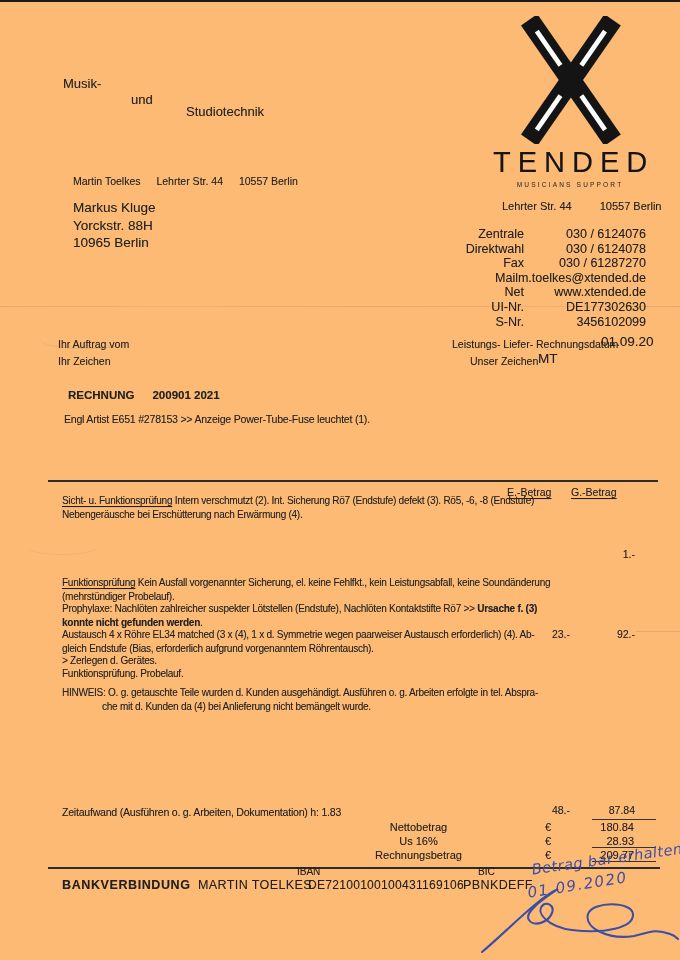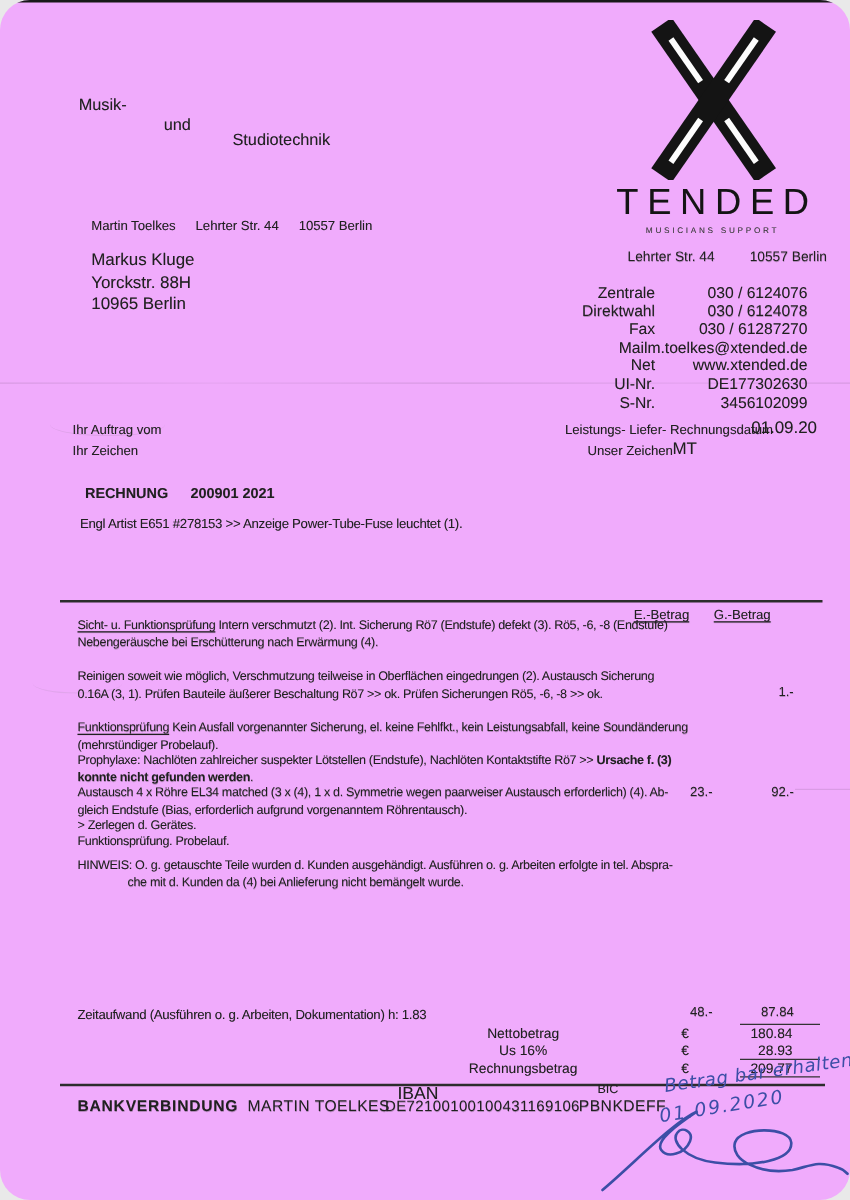--- a/index.html
+++ b/index.html
@@ -1,22 +1,21 @@
 <!DOCTYPE html>
 <html><head>
 <meta charset="utf-8">
 <style>
   html,body{margin:0;padding:0;background:#e9e9e9;}
   .page{
     position:relative; width:680px; height:960px; margin:0 auto;
-    background:#f0abfc; overflow:hidden;
+    background:#fdba74; overflow:hidden;
     font-family:"Liberation Sans","DejaVu Sans",sans-serif;
     color:#202020;
     text-shadow:0.2px 0.2px 0.35px rgba(70,70,70,0.35);
-    border-radius:24px;
   }
   .abs{position:absolute;}
   
   .scan-top{top:0;left:0;width:680px;height:2px;background:#191919;}
   .fold1{top:306px;left:0;width:680px;height:1px;
          background:linear-gradient(90deg,rgba(0,0,0,.10),rgba(0,0,0,.04) 25%,rgba(0,0,0,.11) 55%,rgba(0,0,0,.05) 80%,rgba(0,0,0,.10));}
   .fold2{top:631px;left:636px;width:44px;height:1px;background:rgba(0,0,0,.09);}
   .arc1{left:40px;top:330px;width:92px;height:18px;border-bottom:1px solid rgba(110,110,110,.14);border-radius:50%;}
   .arc2{left:26px;top:538px;width:72px;height:16px;border-bottom:1px solid rgba(120,120,120,.12);border-radius:50%;}
   
@@ -73,21 +72,21 @@
   .sl1{top:819px;} .sl2{top:847px;} .sl3{top:861px;}
   .totrow{left:300px;width:334px;display:flex;align-items:baseline;font-size:11px;}
   .totrow .tl{flex:1;text-align:center;white-space:nowrap;}
   .totrow .tc{width:20px;margin-left:8px;text-align:left;}
   .totrow .tv{width:63px;margin-left:6px;text-align:right;white-space:nowrap;}
   .t1{top:821px;} .t2{top:835px;} .t3{top:849px;}
   .grule{top:867px;left:48px;width:612px;}
   
   .bank-label{left:62px;top:878px;font-size:12.5px;font-weight:bold;letter-spacing:0.6px;white-space:nowrap;}
   .bank-holder{left:198px;top:878px;font-size:12.5px;letter-spacing:0.4px;white-space:nowrap;}
-  .iban-l{left:318px;top:866px;font-size:14px;}
+  .iban-l{left:297px;top:866px;font-size:10px;}
   .iban-v{left:308px;top:878px;font-size:12px;letter-spacing:0.3px;white-space:nowrap;}
   .bic-l{left:478px;top:866px;font-size:10px;}
   .bic-v{left:463px;top:878px;font-size:12.5px;letter-spacing:0.4px;white-space:nowrap;}
   
   .hw{color:#3c4ea6;font-style:italic;white-space:nowrap;text-shadow:none;font-family:"DejaVu Sans",sans-serif;}
   .hw1{left:531px;top:851px;font-size:14.5px;transform:rotate(-8deg);letter-spacing:0.5px;}
   .hw2{left:527px;top:876px;font-size:15px;transform:rotate(-9deg);letter-spacing:1.5px;}
   .sig{left:476px;top:884px;}
 </style>
 </head>
@@ -183,24 +182,20 @@
 
   <div class="abs rule trule"></div>
   <div class="abs colhead che">E.-Betrag</div>
   <div class="abs colhead chg">G.-Betrag</div>
 
   <div class="abs para p1">
     <div class="ln"><span class="u">Sicht- u. Funktionsprüfung</span><span> Intern verschmutzt (2). Int. Sicherung Rö7 (Endstufe) defekt (3). Rö5, -6, -8 (Endstufe)</span></div>
     <div class="ln">Nebengeräusche bei Erschütterung nach Erwärmung (4).</div>
   </div>
 
-  <div class="abs para p2">
-    <div class="ln">Reinigen soweit wie möglich, Verschmutzung teilweise in Oberflächen eingedrungen (2). Austausch Sicherung</div>
-    <div class="ln">0.16A (3, 1). Prüfen Bauteile äußerer Beschaltung Rö7 &gt;&gt; ok. Prüfen Sicherungen Rö5, -6, -8 &gt;&gt; ok.</div>
-  </div>
   <div class="abs amt colg a1">1.-</div>
 
   <div class="abs para p3">
     <div class="ln"><span class="u">Funktionsprüfung</span><span> Kein Ausfall vorgenannter Sicherung, el. keine Fehlfkt., kein Leistungsabfall, keine Soundänderung</span></div>
     <div class="ln">(mehrstündiger Probelauf).</div>
   </div>
 
   <div class="abs para p4">
     <div class="ln"><span>Prophylaxe: Nachlöten zahlreicher suspekter Lötstellen (Endstufe), Nachlöten Kontaktstifte Rö7 &gt;&gt; </span><span class="b">Ursache f. (3)</span></div>
     <div class="ln"><span class="b">konnte nicht gefunden werden</span><span>.</span></div>

